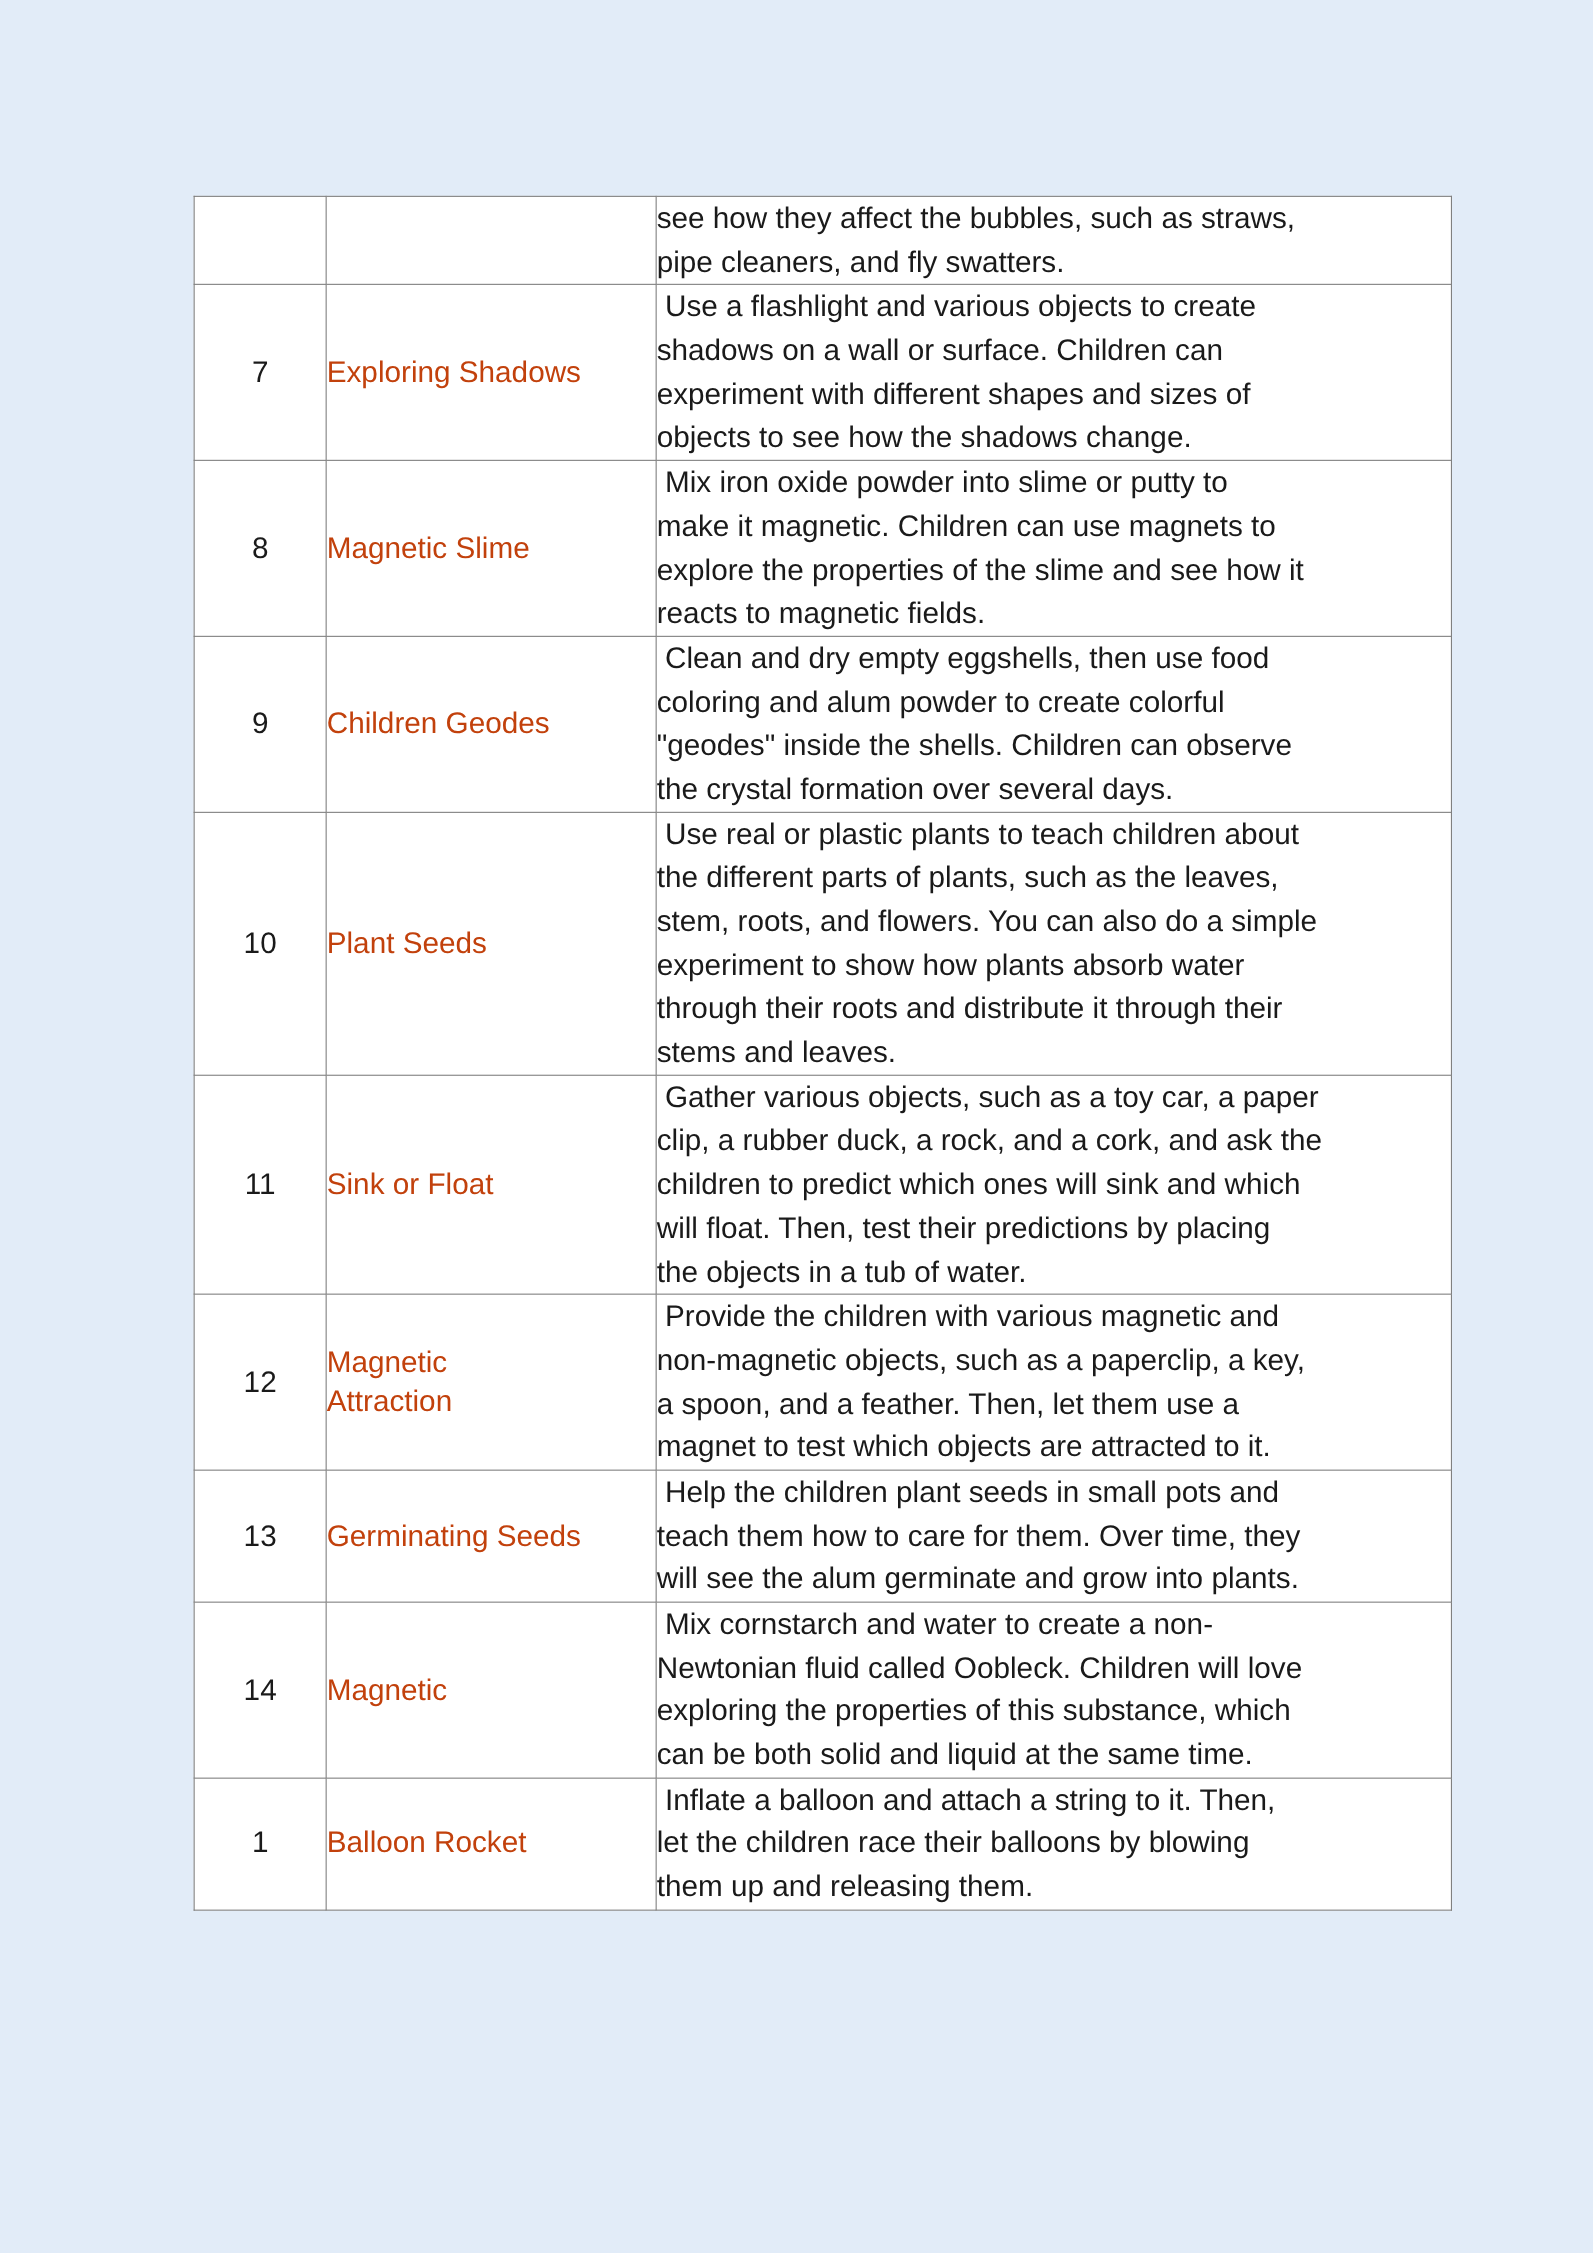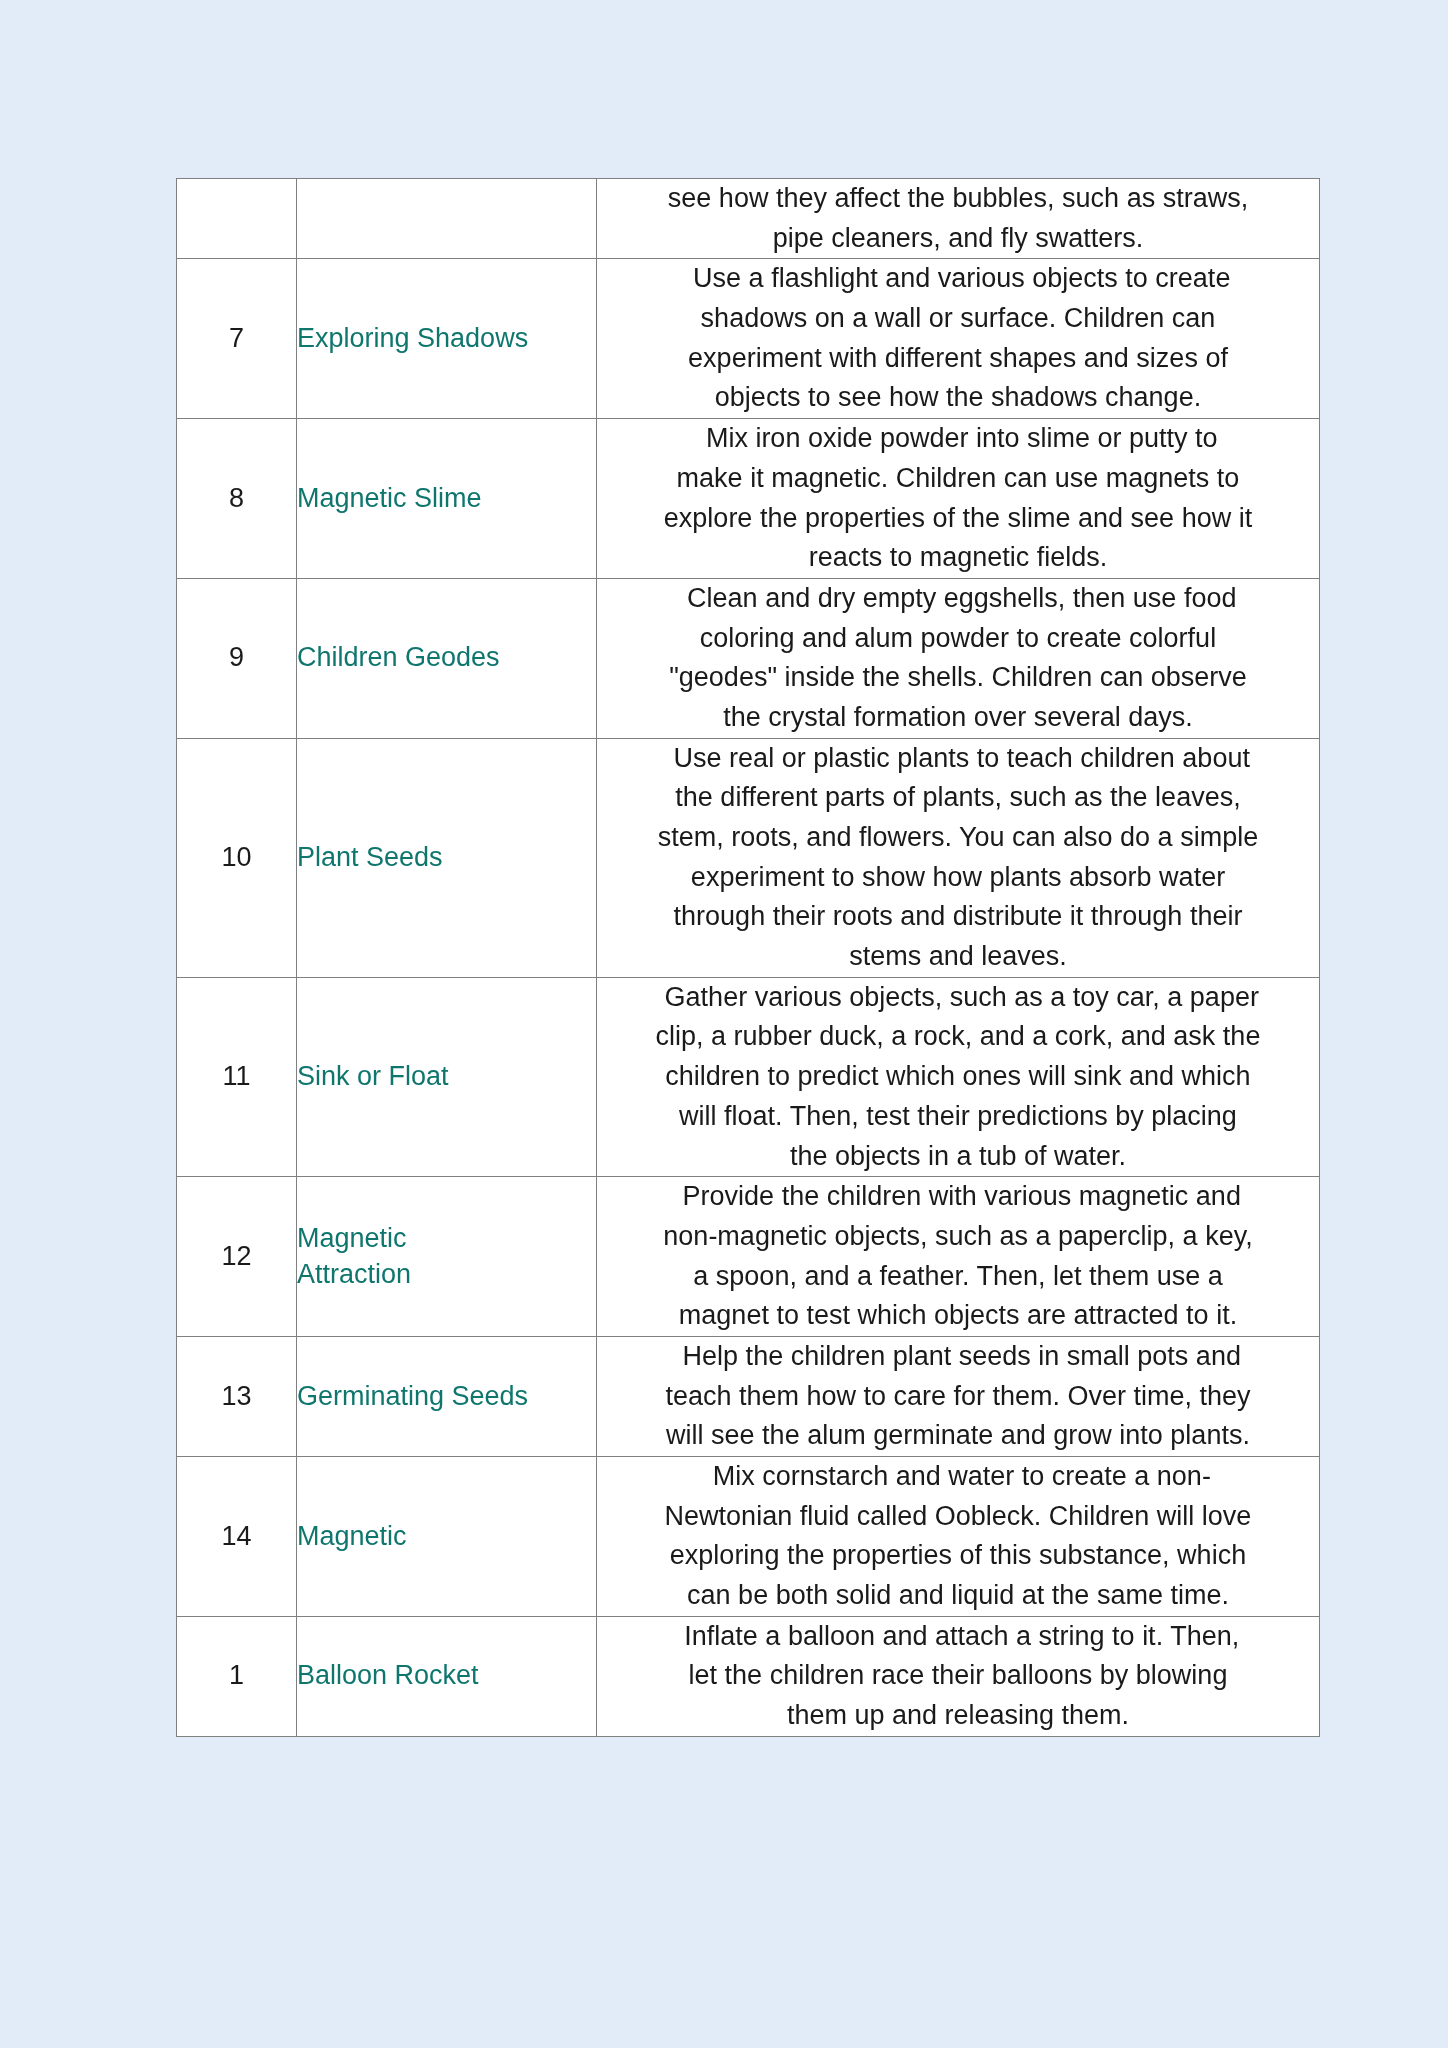--- a/index.html
+++ b/index.html
@@ -50,27 +50,27 @@
     text-align: center;
     font-size: 27px;
     color: #1a1a1a;
     line-height: 1.25;
     padding: 4px 6px;
   }
 
   .name-cell {
     text-align: left;
     font-size: 27px;
-    color: #0f766e;
+    color: #c2410c;
     line-height: 1.32;
     padding: 4px 10px 4px 20px;
   }
 
   .desc-cell {
-    text-align: center;
+    text-align: left;
     font-size: 27px;
     color: #1a1a1a;
     line-height: 1.47;
     padding: 5px 14px 7px 12px;
     vertical-align: top;
   }
 
   .desc-text {
     display: block;
     white-space: pre-wrap;

